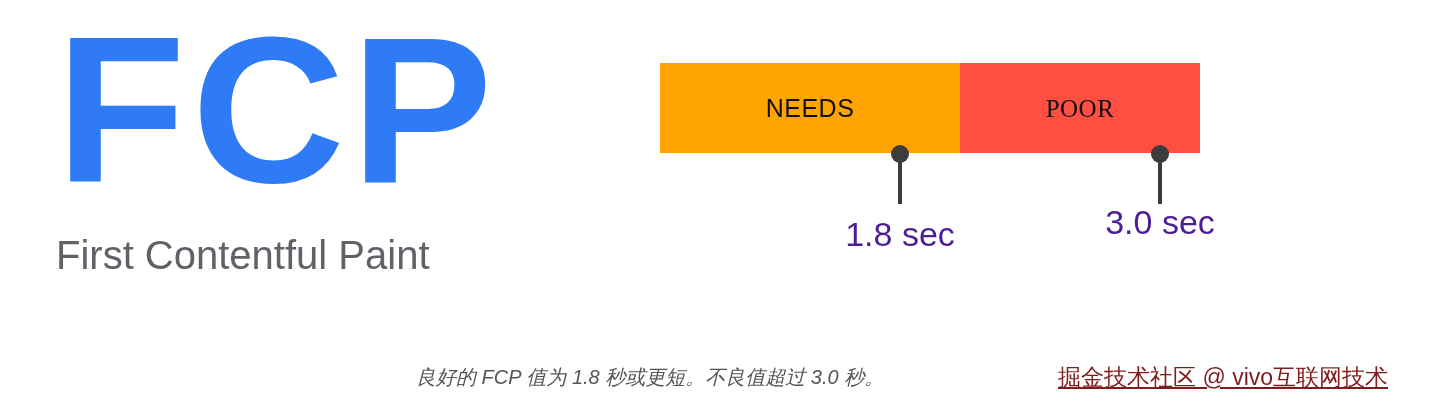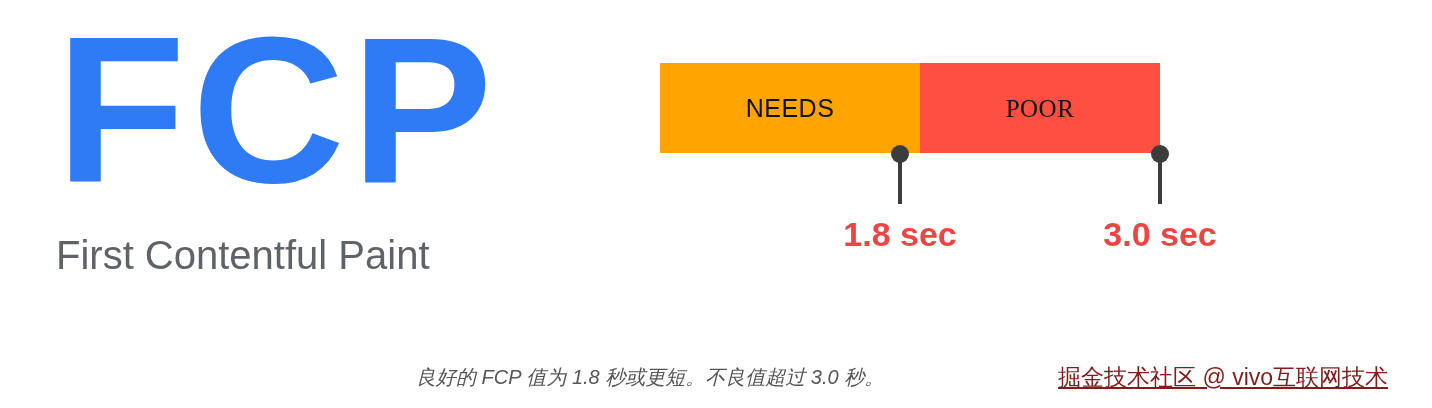--- a/index.html
+++ b/index.html
@@ -7,46 +7,46 @@
          font-family:"Liberation Sans", "DejaVu Sans", sans-serif; }
   .acronym { position:absolute; left:56px; top:6px; font-size:208px; line-height:208px;
              font-weight:bold; letter-spacing:6px; transform:scaleX(1.02); transform-origin:left top; }
   .fullname { position:absolute; left:56px; top:232px; font-size:40px; line-height:46px; color:#5f6368; }
   .bar { position:absolute; left:660px; top:63px; width:740px; height:90px; display:flex; }
   .seg { height:100%; display:flex; align-items:center; justify-content:center; text-align:center;
          font-size:25px; line-height:33px; color:#111; font-weight:normal; letter-spacing:0.5px; }
   .marker { position:absolute; width:0; }
   .marker .dot { position:absolute; left:-9px; top:-9px; width:18px; height:18px; border-radius:50%; }
   .marker .stem { position:absolute; left:-2px; top:0; width:4px; height:50px; }
-  .tick-label { position:absolute; font-size:34px; line-height:40px; color:#ef4444; white-space:nowrap; transform:translateX(-50%);font-weight:bold; }
+  .tick-label { position:absolute; font-size:34px; line-height:40px; color:#4c1d95; white-space:nowrap; transform:translateX(-50%); }
   .caption { position:absolute; left:416px; top:362px; font-size:20px; line-height:30px; color:#555;
              font-style:italic; white-space:nowrap; }
   .watermark { position:absolute; left:1058px; top:362px; font-size:23px; line-height:30px; color:#7f1d1d; white-space:nowrap;text-decoration:underline; }
 </style>
 </head>
 <body>
 
 <div class="acronym" style="color:#2f7bf5">FCP</div>
 <div class="fullname">First Contentful Paint</div>
 
 <div class="bar">
-  <div class="seg" style="width:260px;background:#ffa400;flex-direction:column;">
+  <div class="seg" style="width:300px;background:#ffa400;flex-direction:column;">
     <span>NEEDS</span>
   </div>
   <div class="seg" style="width:240px;background:#ff4e42;font-family:Liberation Serif, serif;">
     <span>POOR</span>
   </div>
 </div>
 
 <div class="marker" style="left:900px;top:154px;">
   <div class="stem" style="background:#3c3c3c;"></div>
   <div class="dot" style="background:#3c3c3c;"></div>
 </div>
 <div class="marker" style="left:1160px;top:154px;">
   <div class="stem" style="background:#3c3c3c;"></div>
   <div class="dot" style="background:#3c3c3c;"></div>
 </div>
 
 <div class="tick-label" style="left:900px;top:214px;">1.8 sec</div>
-<div class="tick-label" style="left:1160px;top:214px;text-align:right;">3.0 sec</div>
+<div class="tick-label" style="left:1160px;top:202px;text-align:right;">3.0 sec</div>
 
 <div class="caption">良好的 FCP 值为 1.8 秒或更短。不良值超过 3.0 秒。</div>
 <div class="watermark">掘金技术社区 @ vivo互联网技术</div>
 
 </body></html>

